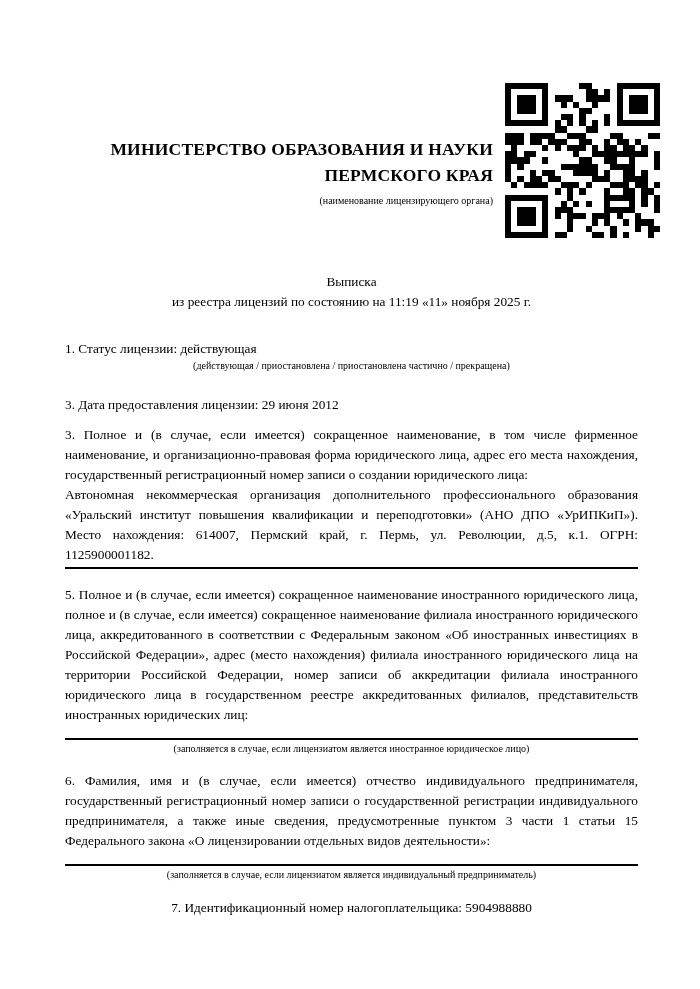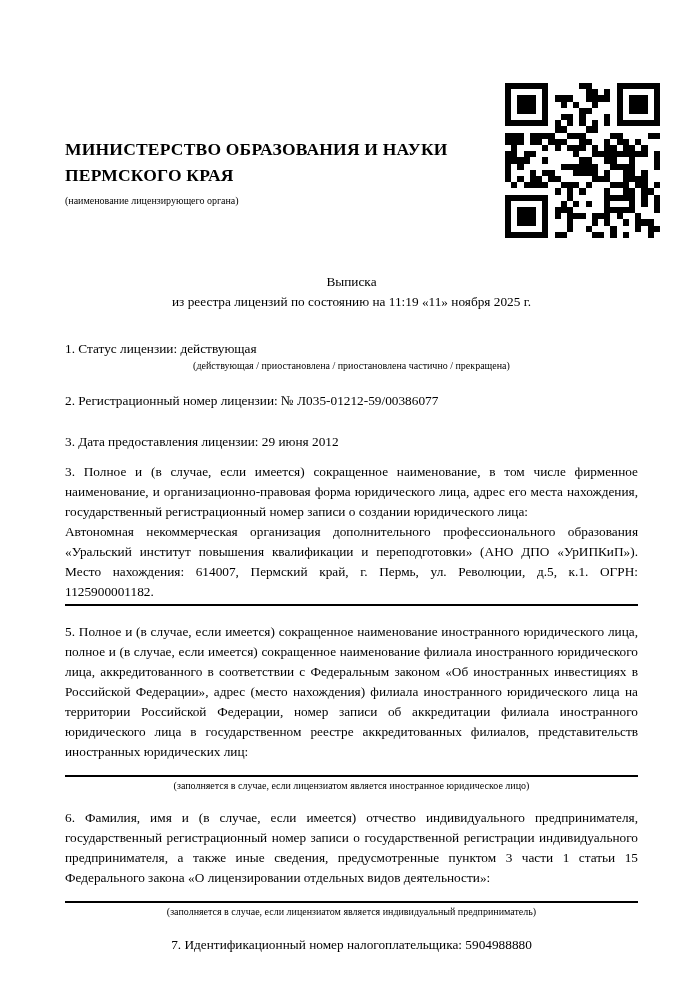--- a/index.html
+++ b/index.html
@@ -14,21 +14,21 @@
     box-sizing:border-box;
     padding:83px 62px 20px 65px;
     position:relative;
   }
   .header-row{
     display:flex;
     align-items:center;
   }
   .ministry{
     flex:1 1 auto;
-    text-align:left;
+    text-align:right;
     position:relative;
     top:10px;
     padding-right:12px;
   }
   .ministry-name{
     font-weight:bold;
     font-size:17.5px;
     line-height:26px;
     letter-spacing:.2px;
   }
@@ -96,21 +96,20 @@
     <div>из реестра лицензий по состоянию на 11:19 «11» ноября 2025 г.</div>
   </div>
 
   <div class="items">
 
     <div>
       <div class="line">1. Статус лицензии: действующая</div>
       <div class="caption caption-tight">(действующая / приостановлена / приостановлена частично / прекращена)</div>
     </div>
 
-    <div class="line mt20">2. Регистрационный номер лицензии: № Л035-01212-59/00386077</div>
 
     <div class="line mt14">3. Дата предоставления лицензии: 29 июня 2012</div>
 
     <div class="mt12">
       <div class="para">3. Полное и (в случае, если имеется) сокращенное наименование, в том числе фирменное наименование, и организационно-правовая форма юридического лица, адрес его места нахождения, государственный регистрационный номер записи о создании юридического лица:</div>
       <div class="para">Автономная некоммерческая организация дополнительного профессионального образования «Уральский институт повышения квалификации и переподготовки» (АНО ДПО «УрИПКиП»). Место нахождения: 614007, Пермский край, г. Пермь, ул. Революции, д.5, к.1. ОГРН: 1125900001182.</div>
       <hr class="rule rule-gap">
     </div>
 
     <div class="mt16">

